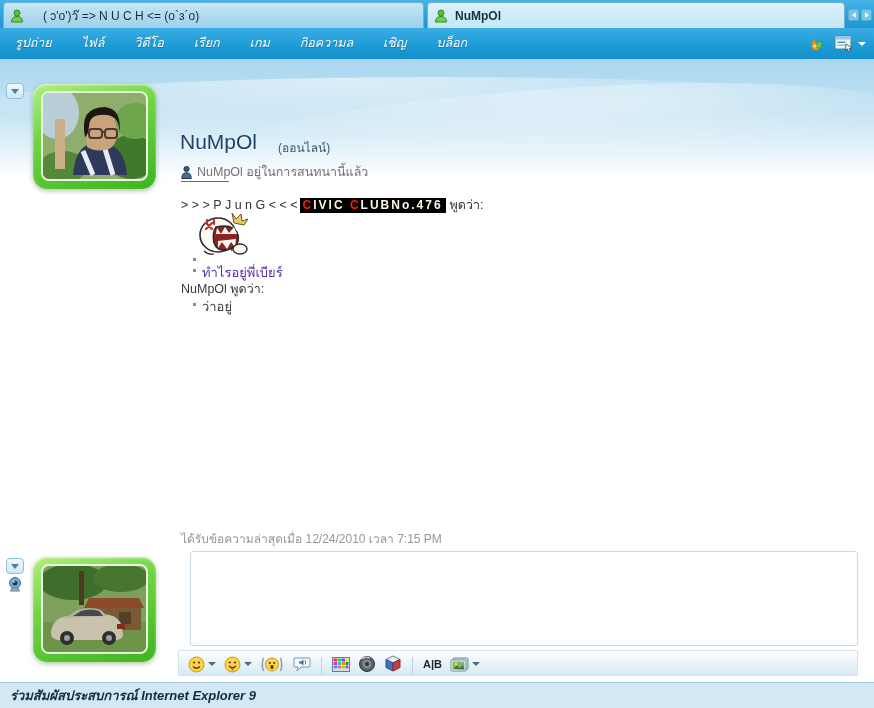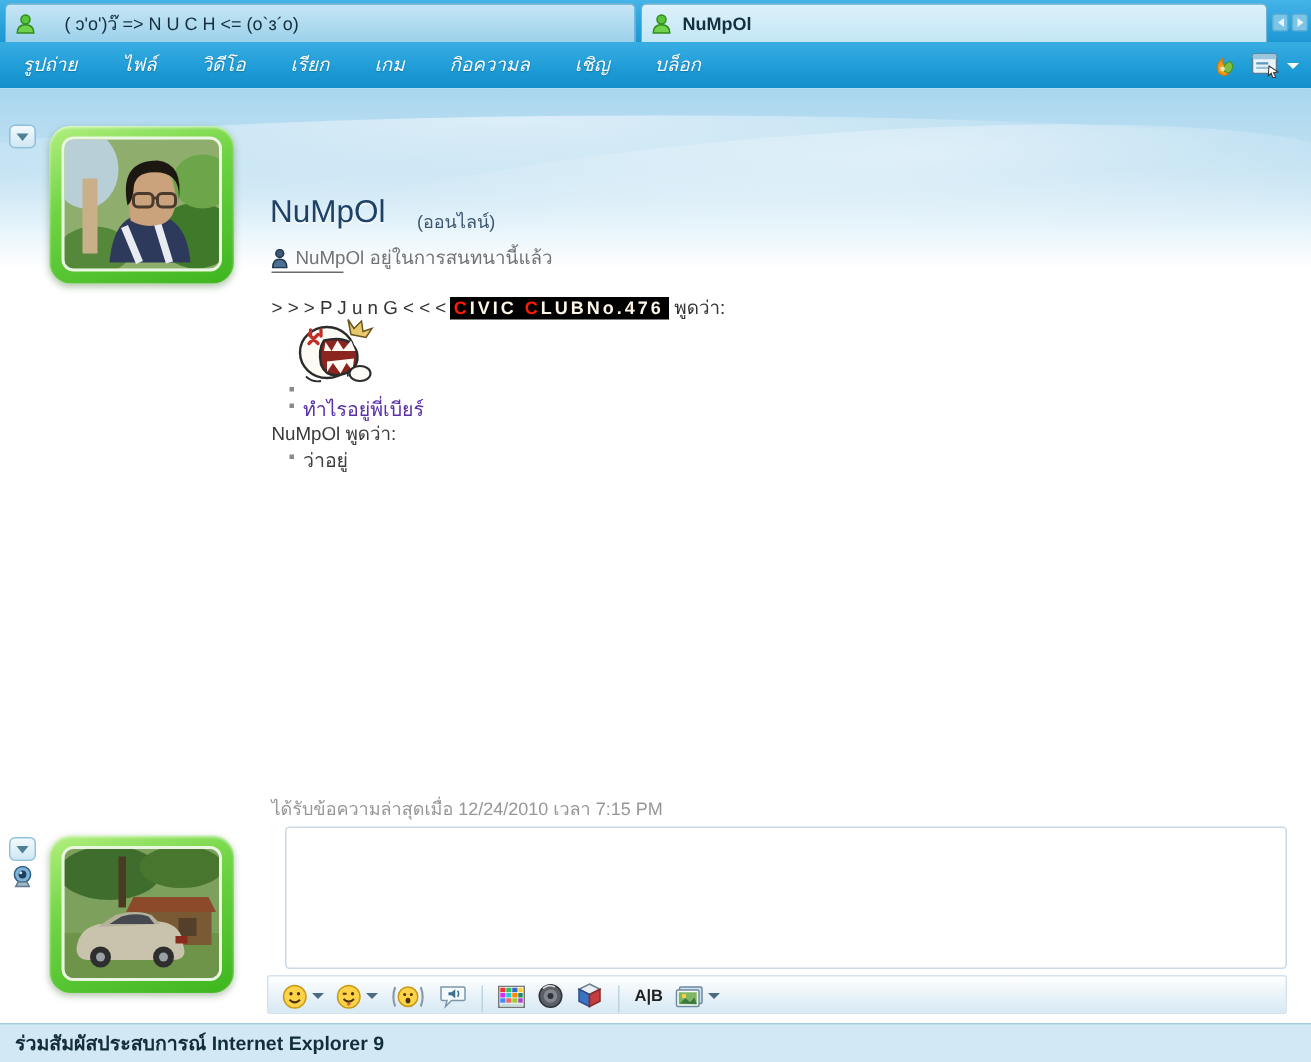--- a/index.html
+++ b/index.html
@@ -87,21 +87,21 @@
   
   .toolbar { position:absolute; left:178px; top:650px; width:680px; height:26px;
     background:linear-gradient(180deg,#ffffff,#e2eff7 70%,#d7e9f4 100%);
     border:1px solid #d3e2ec; border-radius:2px; display:flex; align-items:flex-end; padding-left:5px; }
   .tb-btn { height:22px; display:flex; align-items:center; gap:3px; padding:0 4px; border-radius:3px; cursor:pointer; }
   .tb-sep { width:1px; height:18px; background:#bed3e0; margin:0 6px; }
   .ab-label { font-size:11px; color:#222; letter-spacing:0; font-weight:bold; }
 
   
   .footer { position:absolute; left:0; top:682px; width:874px; height:26px; background:#d2e8f5;
-    border-top:1px solid #a6cde2; display:flex; align-items:center; cursor:pointer; }
+    border-top:1px solid #a6cde2; display:flex; align-items:center; cursor:pointer;font-style:italic; }
   .footer-text { margin-left:10px; font-size:13px; font-weight:bold; color:#122e3c; }
 </style>
 </head>
 <body>
 
 <div id="app">
 
   <div class="tabstrip">
     <div class="tab tab-inactive">
       <svg width="14" height="14" viewBox="0 0 14 14">

